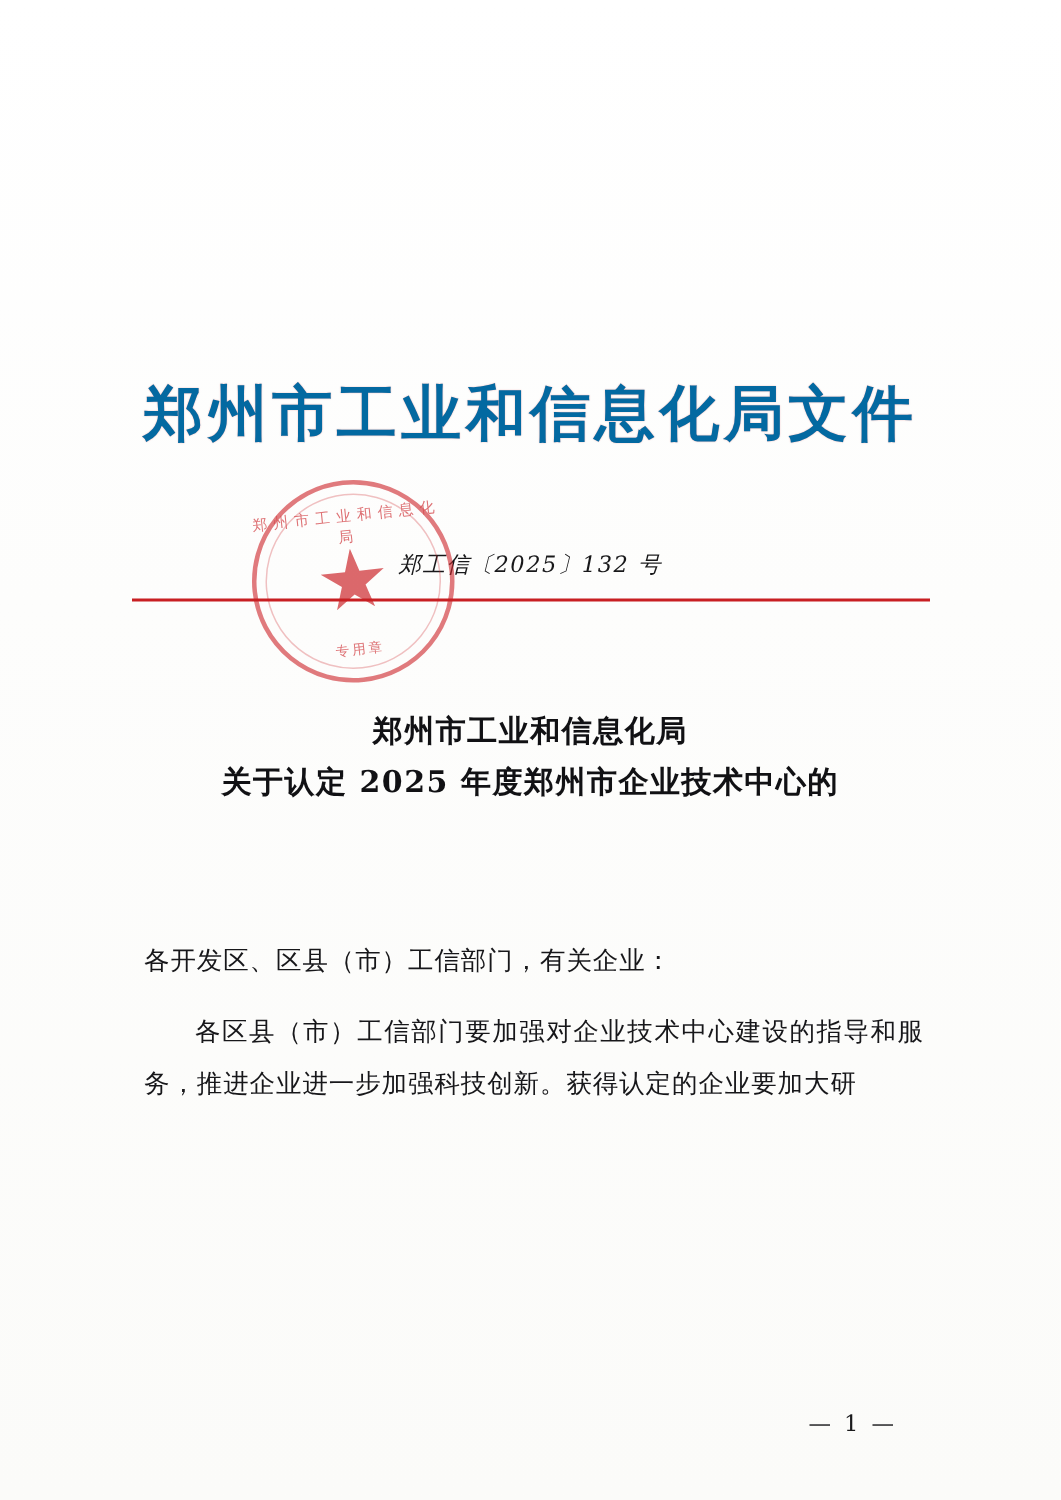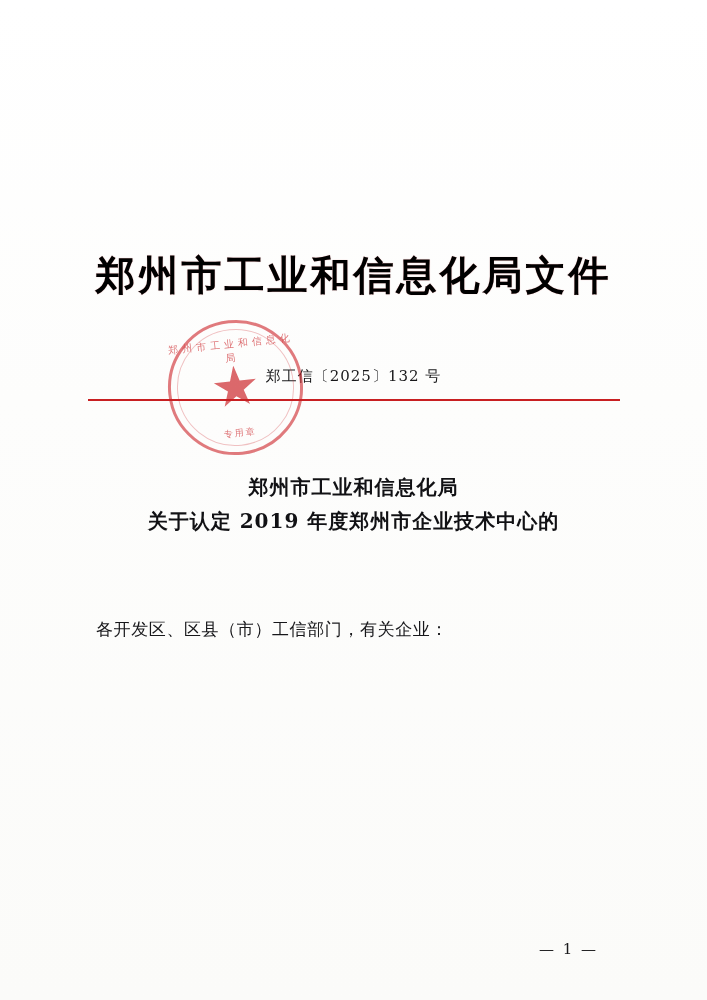--- a/index.html
+++ b/index.html
@@ -29,39 +29,40 @@
     background: linear-gradient(180deg, #ffffff 0%, #fdfdfc 40%, #fbfbf9 100%);
     pointer-events: none;
   }
 
   .doc-title {
     position: absolute;
     top: 248px;
     left: 0;
     width: 707px;
     text-align: center;
-    color: #000000;
+    color: #0369a1;
     font-family: "DejaVu Serif", serif;
     font-weight: bold;
     font-size: 40px;
     letter-spacing: 3px;
     white-space: nowrap;
     text-shadow: 0 0 1px rgba(200,31,34,0.4);
   }
 
   .doc-number {
     position: absolute;
     top: 367px;
     left: 0;
     width: 707px;
     text-align: center;
     color: #18181a;
     font-size: 15px;
     letter-spacing: 1px;
     font-family: "DejaVu Serif", serif;
+    font-style: italic;
   }
 
   .red-rule {
     position: absolute;
     top: 399px;
     left: 88px;
     width: 532px;
     height: 2px;
     background: #c81f22;
   }
@@ -130,21 +131,21 @@
     left: 96px;
     width: 520px;
     color: #17171a;
     font-size: 17px;
     line-height: 35px;
     letter-spacing: 0.6px;
     font-family: "DejaVu Serif", serif;
     text-align: justify;
   }
   .body-text p {
-    margin: 0 0 0 0;
+    margin: 12px 0 0 0;
   }
   .body-text p.indent {
     text-indent: 34px;
   }
 
   .page-number {
     position: absolute;
     bottom: 42px;
     left: 0;
     width: 707px;
@@ -171,21 +172,22 @@
     <div class="seal-inner"></div>
     <div class="seal-text-top">郑州市工业和信息化局</div>
     <div class="seal-star"></div>
     <div class="seal-text-bottom">专用章</div>
   </div>
 
   <div class="red-rule"></div>
 
   <div class="headline">
     <div class="line1">郑州市工业和信息化局</div>
-    <div class="line2">关于认定 2019 年度郑州市企业技术中心的</div>
+    <div class="line2">关于认定 2025 年度郑州市企业技术中心的</div>
   </div>
 
   <div class="body-text">
     <p>各开发区、区县（市）工信部门，有关企业：</p>
+    <p class="indent">各区县（市）工信部门要加强对企业技术中心建设的指导和服务，推进企业进一步加强科技创新。获得认定的企业要加大研</p>
   </div>
 
   <div class="page-number">— 1 —</div>
 </div>
 
 </body></html>

